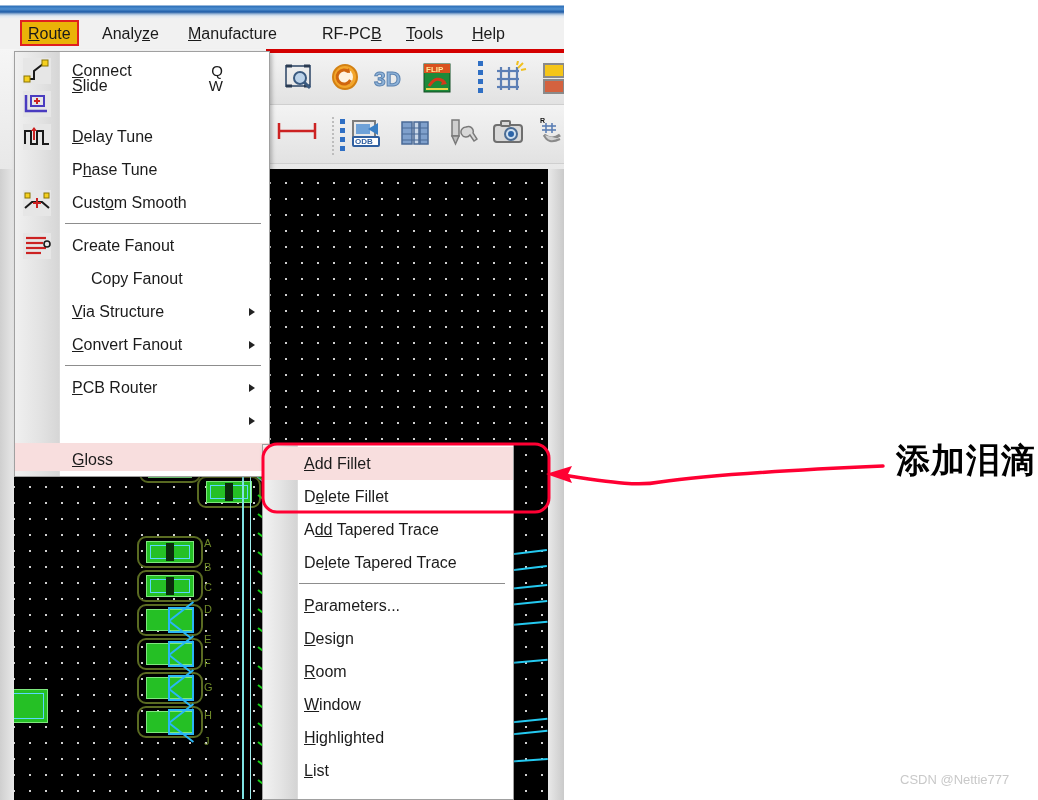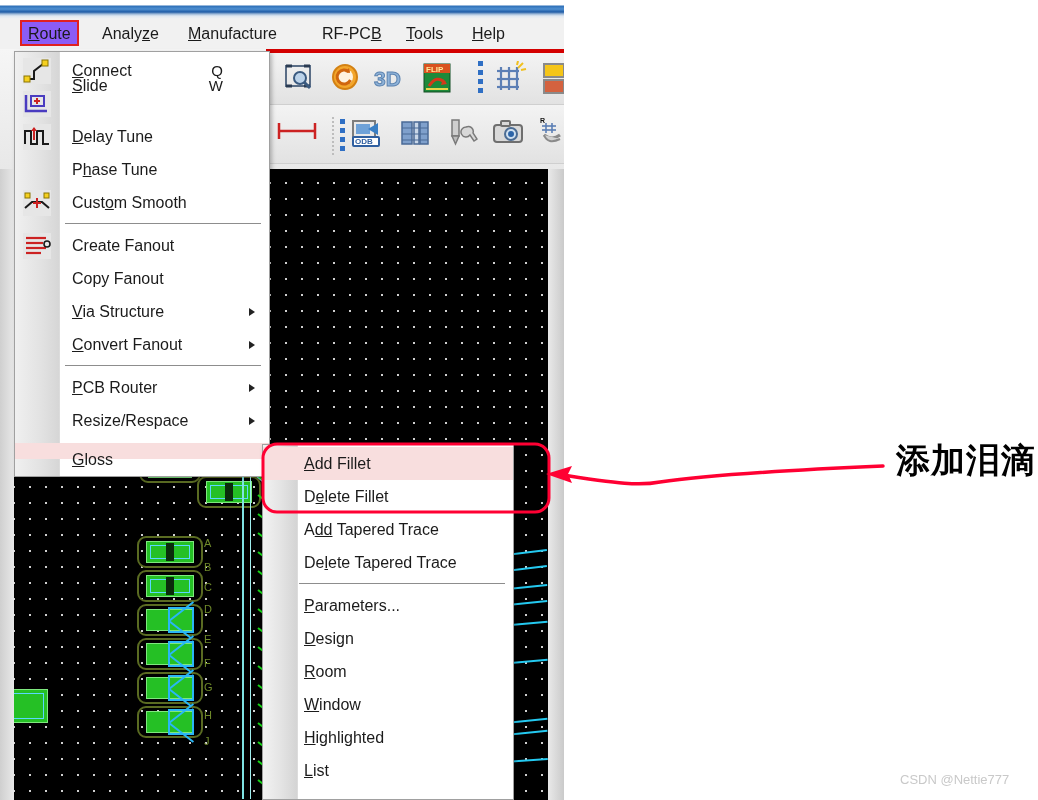--- a/index.html
+++ b/index.html
@@ -22,21 +22,21 @@
   #menubar{
     position:absolute;left:0;top:19px;width:564px;height:30px;
     background:#f1f1f1;border-bottom:1px solid #e3e3e3;
   }
   .menubar-item{
     position:absolute;top:0;height:30px;line-height:30px;
     font-size:16px;color:#1a1a1a;padding:0 6px;white-space:nowrap;
     cursor:default;
   }
   .menubar-item.active{
-    background:#8b5cf6;border:2px solid #e02020;height:26px;line-height:24px;
+    background:#eab308;border:2px solid #e02020;height:26px;line-height:24px;
     padding:0 6px;box-sizing:border-box;top:1px;
   }
   .mn{ text-decoration:none; }
   .mn u{ text-decoration:underline; }
 
   
   #toolbar-area{
     position:absolute;left:0;top:49px;width:564px;height:120px;
     background:linear-gradient(to bottom,#f6f6f6,#e8e8e8);
   }
@@ -854,43 +854,42 @@
     </div>
     <div class="mi" style="top:134px;text-align:center;">
       <span class="lbl">Cust<u>o</u>m Smooth</span>
     </div>
 
     <div class="msep" style="top:171px;"></div>
 
     <div class="mi" style="top:177px;">
       <span class="lbl">Create Fanout</span>
     </div>
-    <div class="mi" style="top:210px;">
+    <div class="mi" style="top:210px;margin-left:19px;">
       <span class="lbl">Copy Fanout</span>
     </div>
     <div class="mi" style="top:243px;">
       <span class="lbl"><u>V</u>ia Structure</span>
       <span class="arrow"></span>
     </div>
     <div class="mi" style="top:276px;">
       <span class="lbl"><u>C</u>onvert Fanout</span>
       <span class="arrow"></span>
     </div>
 
     <div class="msep" style="top:313px;"></div>
 
     <div class="mi" style="top:319px;">
       <span class="lbl"><u>P</u>CB Router</span>
       <span class="arrow"></span>
     </div>
     <div class="mi" style="top:352px;">
-      <span class="lbl">Resize/Respace</span>
       <span class="arrow"></span>
     </div>
-    <div class="mi hl" style="top:391px;height:16px;line-height:34px;">
+    <div class="mi hl" style="top:391px;height:28px;line-height:34px;">
       <span class="lbl"><u>G</u>loss</span>
     </div>
   </div>
 
   <div id="gloss-submenu">
     <div class="gutter"></div>
 
     <div class="smi hl" style="top:2px;">
       <span class="lbl"><u>A</u>dd Fillet</span>
     </div>

